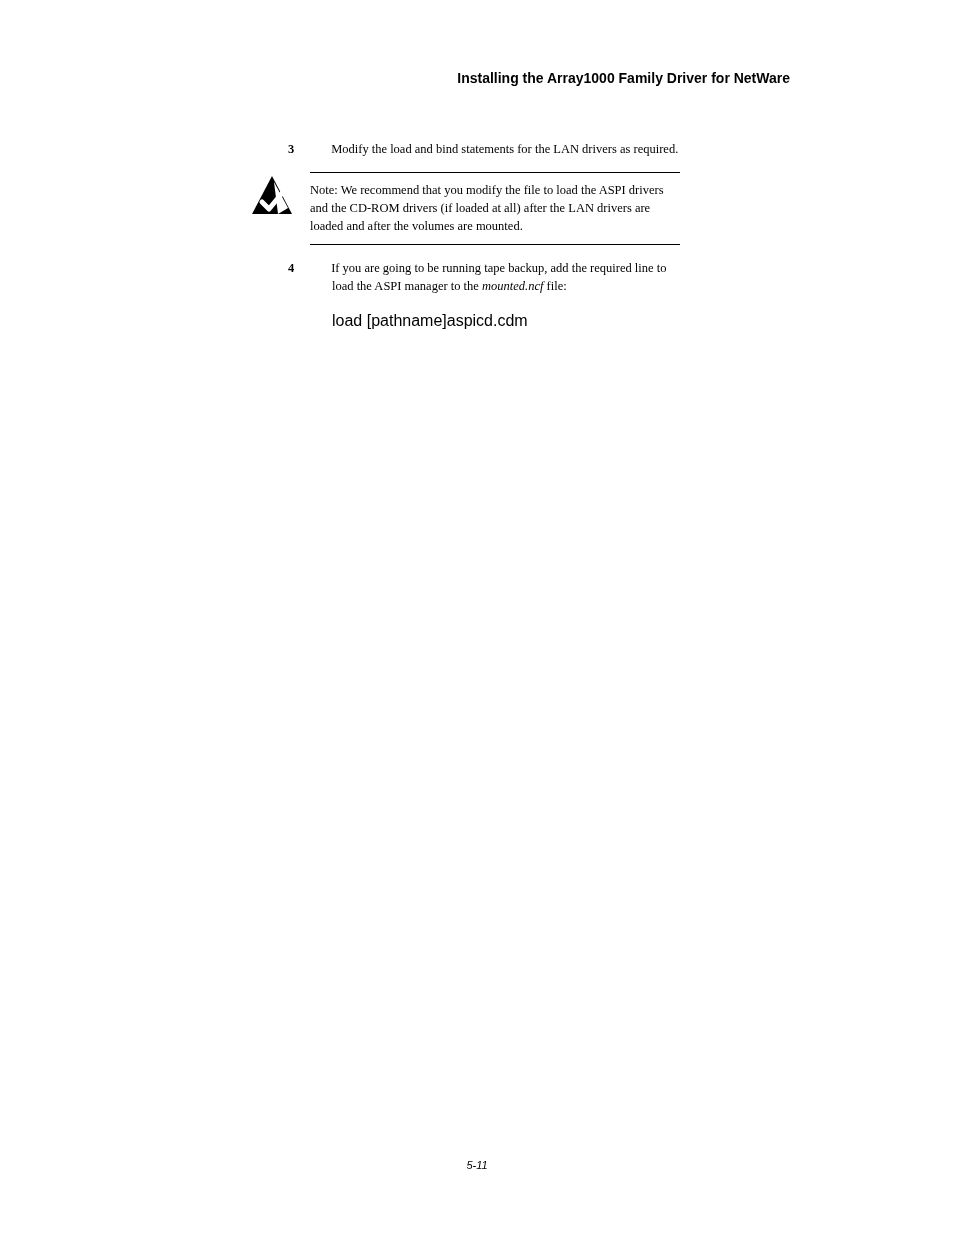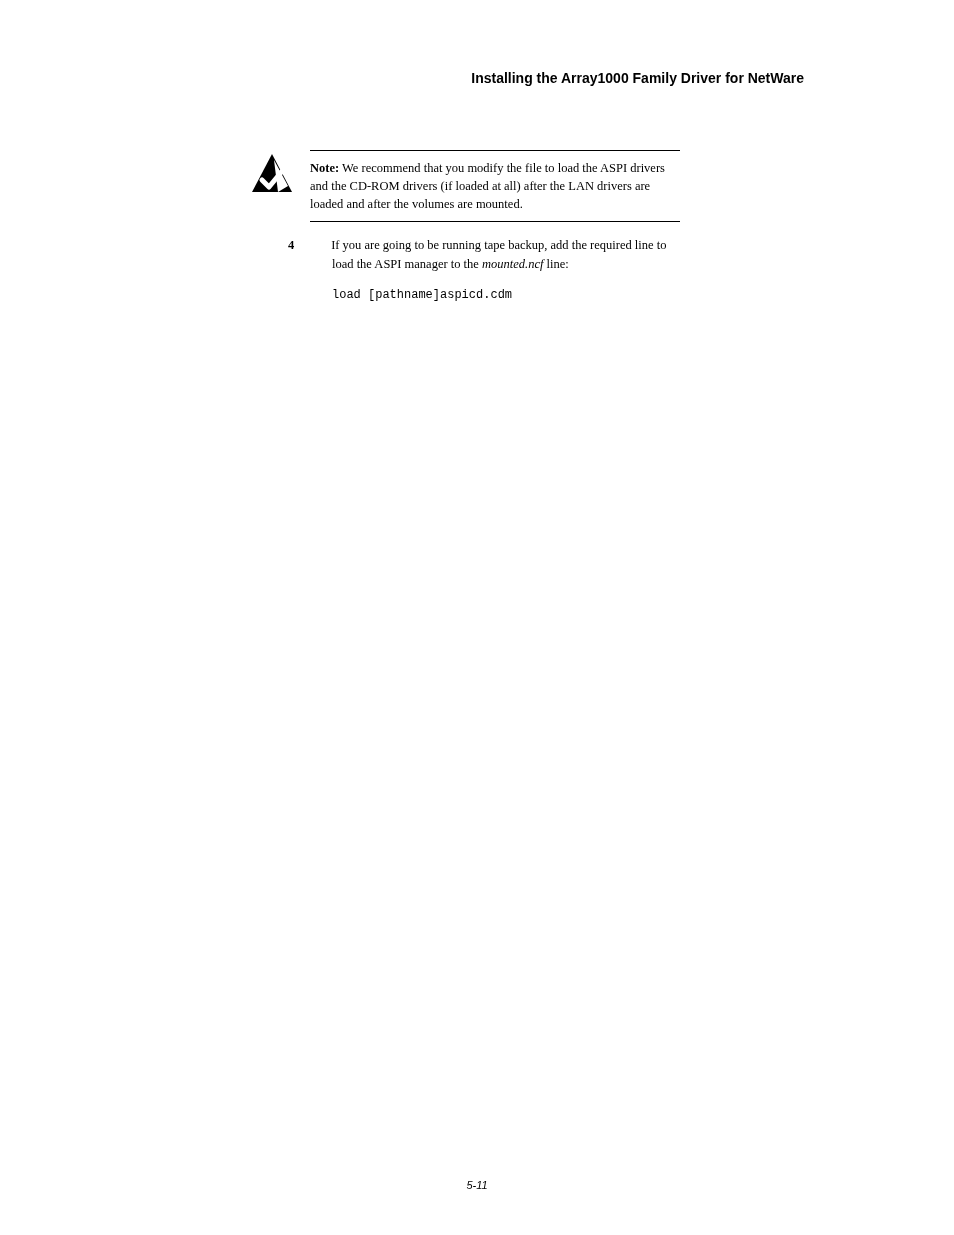--- a/index.html
+++ b/index.html
@@ -13,21 +13,21 @@
   }
   .page {
     position: relative;
     width: 954px;
     height: 1235px;
     box-sizing: border-box;
   }
   .header-area {
     position: absolute;
     top: 70px;
-    right: 150px;
+    right: 164px;
     font-family: Arial, Helvetica, sans-serif;
     font-weight: bold;
     font-size: 14px;
     color: #000;
   }
   .body-col {
     position: absolute;
     left: 310px;
     width: 370px;
     top: 140px;
@@ -55,27 +55,27 @@
     padding: 8px 0 8px 0;
   }
   .note-icon {
     position: absolute;
     left: -60px;
     top: 2px;
     width: 44px;
     height: 44px;
   }
   .note-label {
-    font-weight: bold;
+    font-weight: normal;
   }
   .footer {
     position: absolute;
     left: 0;
     width: 954px;
-    bottom: 44px;
+    bottom: 64px;
     text-align: center;
     font-family: Arial, Helvetica, sans-serif;
     font-size: 11px;
     color: #000;
   }
   .hanging {
     padding-left: 22px;
     text-indent: -22px;
   }
 </style>
@@ -83,41 +83,44 @@
 <body>
 
 <div class="page">
 
   <div class="header-area">
     <span>Installing the Array1000 Family Driver for NetWare</span>
   </div>
 
   <div class="body-col">
 
+    <p class="para hanging">
+      <span class="step-num">3</span><span> Modify the load and bind statements for the LAN drivers as required.</span>
+    </p>
 
     <div class="note-block">
       <hr class="note-rule">
       <span class="note-icon">
         <svg viewBox="0 0 44 44" width="44" height="44">
           <polygon points="22,2 42,40 2,40" fill="#000"></polygon>
           <polygon points="24,8 38,34 28,40" fill="#fff"></polygon>
           <polyline points="12,28 19,35 33,18" fill="none" stroke="#fff" stroke-width="5" stroke-linecap="round" stroke-linejoin="round"></polyline>
         </svg>
       </span>
       <div class="note-content">
         <span class="note-label">Note:</span><span> We recommend that you modify the file to load the ASPI drivers and the CD-ROM drivers (if loaded at all) after the LAN drivers are loaded and after the volumes are mounted.</span>
       </div>
       <hr class="note-rule">
     </div>
 
     <p class="para hanging">
-      <span class="step-num">4</span><span> If you are going to be running tape backup, add the required line to load the ASPI manager to the </span><em>mounted.ncf</em><span> line:</span>
+      <span class="step-num">4</span><span> If you are going to be running tape backup, add the required line to load the ASPI manager to the </span><em>mounted.ncf</em><span> file:</span>
     </p>
 
-    <p class="para" style="padding-left:22px; font-family: Liberation Mono, monospace; font-size:12px;">
+    <p class="para" style="padding-left:22px; font-family: Liberation Sans, sans-serif; font-size:16px;">
       <span>load [pathname]aspicd.cdm</span>
     </p>
 
   </div>
 
   <div class="footer">
     <em>5-11</em>
   </div>
 
 </div>

